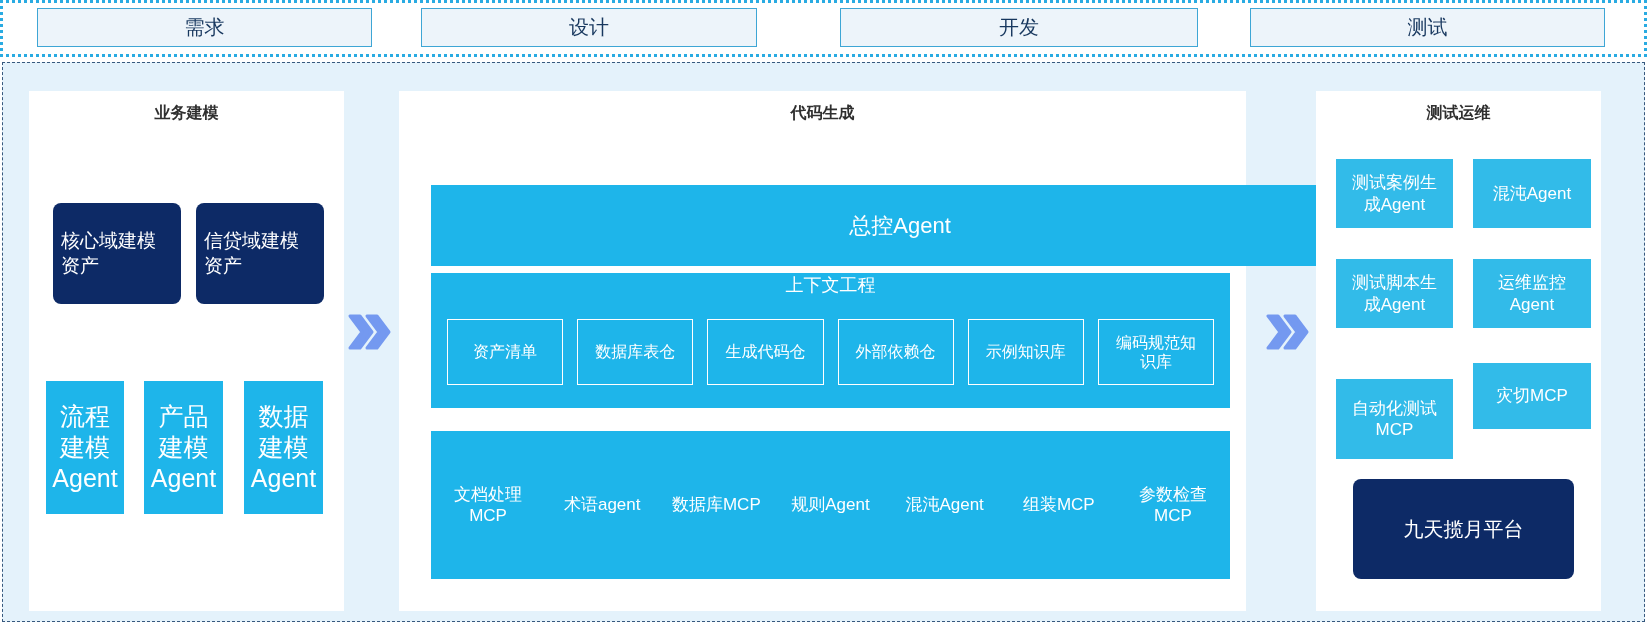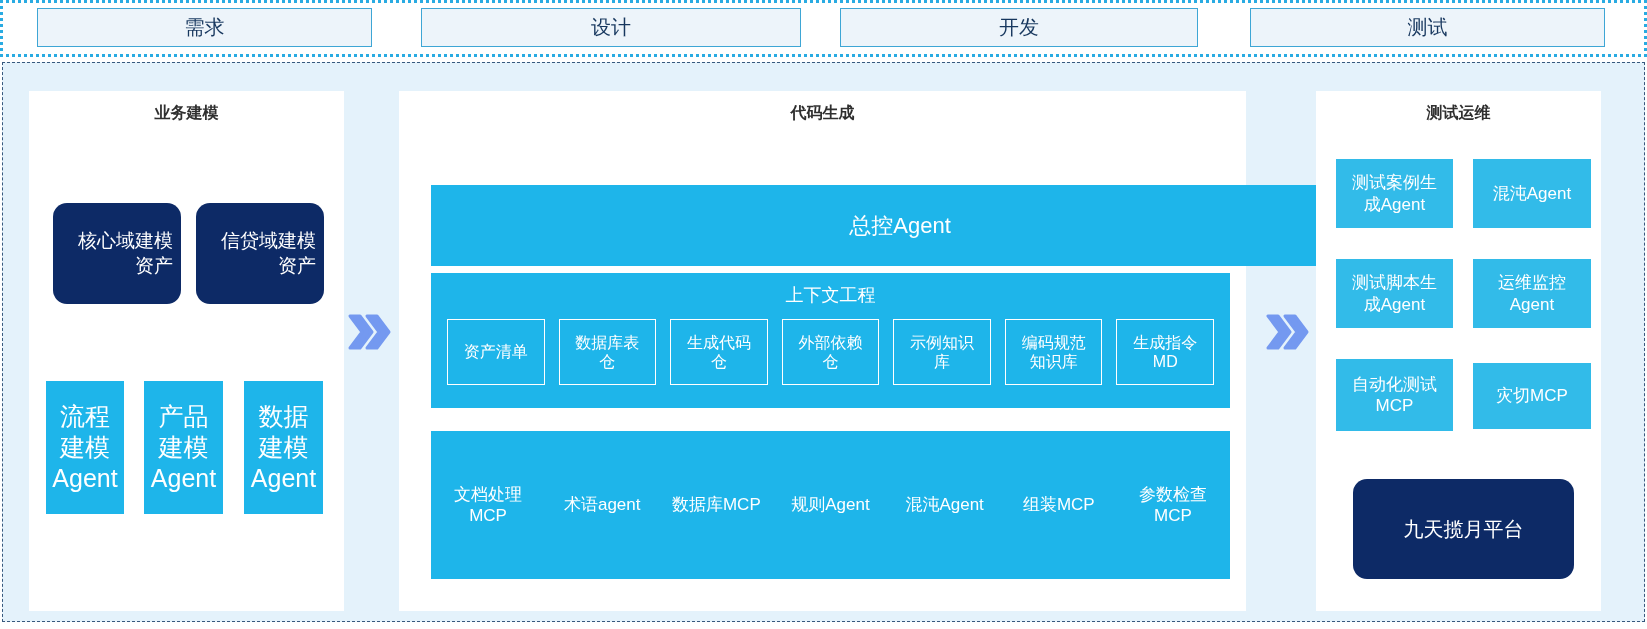--- a/index.html
+++ b/index.html
@@ -23,31 +23,31 @@
 
   .panel-left  { left:26px;   width:315px; }
   .panel-mid   { left:396px;  width:847px; }
   .panel-right { left:1313px; width:285px; }
 
   .cyan  { background:#1EB5EA; color:#fff; display:flex; align-items:center;
            justify-content:center; text-align:center; line-height:1.25; }
   .cyan2 { background:#32BBE9; color:#fff; display:flex; align-items:center;
            justify-content:center; text-align:center; line-height:1.25; }
   .navy  { background:#0D2A66; color:#fff; display:flex; align-items:center;
-           justify-content:center; text-align:right; line-height:1.3; border-radius:14px; }
+           justify-content:center; text-align:left; line-height:1.3; border-radius:8px; }
 
   
   .navy-asset { position:absolute; width:128px; height:101px; top:112px; font-size:19px; padding:0 8px; }
   .agent-tall { position:absolute; top:290px; height:133px; font-size:25px; padding:0 14px; }
 
   
   .master-bar { position:absolute; left:32px; top:94px; width:938px; height:81px; font-size:22px; }
   .ctx-section { position:absolute; left:32px; top:182px; width:799px; height:135px;
                  background:#1EB5EA; color:#fff; }
-  .ctx-title { text-align:center; font-size:18px; margin-top:10px; }
+  .ctx-title { text-align:center; font-size:18px; }
   .ctx-row { position:absolute; left:16px; right:16px; top:46px; height:66px;
              display:flex; gap:14px;border-radius:9px; }
   .ctx-item { flex:1; border:1px solid #fff; background:#1EB5EA; color:#fff;
               display:flex; align-items:center; justify-content:center; text-align:center;
               font-size:16px; line-height:1.2; padding:2px 12px; }
   .tools-row { position:absolute; left:32px; top:340px; width:799px; height:148px;
                display:flex; }
   .tool-item { flex:1; font-size:17px; padding:0 6px; }
 
   
@@ -57,21 +57,21 @@
   
   .chevron { position:absolute; top:248px; width:44px; height:44px; }
 </style>
 </head>
 <body>
 
 <div class="page">
 
   <div class="phase-strip">
     <div class="phase-box" style="left:34px;width:335px">需求</div>
-    <div class="phase-box" style="left:418px;width:380px">设计</div>
+    <div class="phase-box" style="left:418px;width:336px">设计</div>
     <div class="phase-box" style="left:837px;width:358px">开发</div>
     <div class="phase-box" style="left:1247px;width:355px">测试</div>
   </div>
 
   <div class="main-box">
 
     <section class="panel panel-left">
       <h2>业务建模</h2>
       <div class="navy navy-asset" style="left:24px">核心域建模资产</div>
       <div class="navy navy-asset" style="left:167px">信贷域建模资产</div>
@@ -93,21 +93,20 @@
 
       <div class="ctx-section">
         <div class="ctx-title">上下文工程</div>
         <div class="ctx-row">
           <div class="ctx-item">资产清单</div>
           <div class="ctx-item">数据库表仓</div>
           <div class="ctx-item">生成代码仓</div>
           <div class="ctx-item">外部依赖仓</div>
           <div class="ctx-item">示例知识库</div>
           <div class="ctx-item">编码规范知识库</div>
-          <div class="ctx-item">生成指令MD</div>
         </div>
       </div>
 
       <div class="tools-row">
         <div class="cyan tool-item">文档处理MCP</div>
         <div class="cyan tool-item">术语agent</div>
         <div class="cyan tool-item">数据库MCP</div>
         <div class="cyan tool-item">规则Agent</div>
         <div class="cyan tool-item">混沌Agent</div>
         <div class="cyan tool-item">组装MCP</div>
@@ -121,19 +120,19 @@
         <path d="M20,3 L30,3 L42,19 L30,35 L20,35 L32,19 Z" fill="#7499F0" stroke="#7499F0" stroke-width="3" stroke-linejoin="round"></path>
       </svg>
     </div>
 
     <section class="panel panel-right">
       <h2>测试运维</h2>
       <div class="cyan2 ops-box" style="left:20px;top:68px;width:117px;height:69px">测试案例生成Agent</div>
       <div class="cyan2 ops-box" style="left:157px;top:68px;width:118px;height:69px">混沌Agent</div>
       <div class="cyan2 ops-box" style="left:20px;top:168px;width:117px;height:69px">测试脚本生成Agent</div>
       <div class="cyan2 ops-box" style="left:157px;top:168px;width:118px;height:69px">运维监控Agent</div>
-      <div class="cyan2 ops-box" style="left:20px;top:268px;width:117px;height:72px">自动化测试MCP</div>
+      <div class="cyan2 ops-box" style="left:20px;top:288px;width:117px;height:80px">自动化测试MCP</div>
       <div class="cyan2 ops-box" style="left:157px;top:272px;width:118px;height:66px">灾切MCP</div>
       <div class="navy platform-box">九天揽月平台</div>
     </section>
 
   </div>
 </div>
 
 </body></html>

